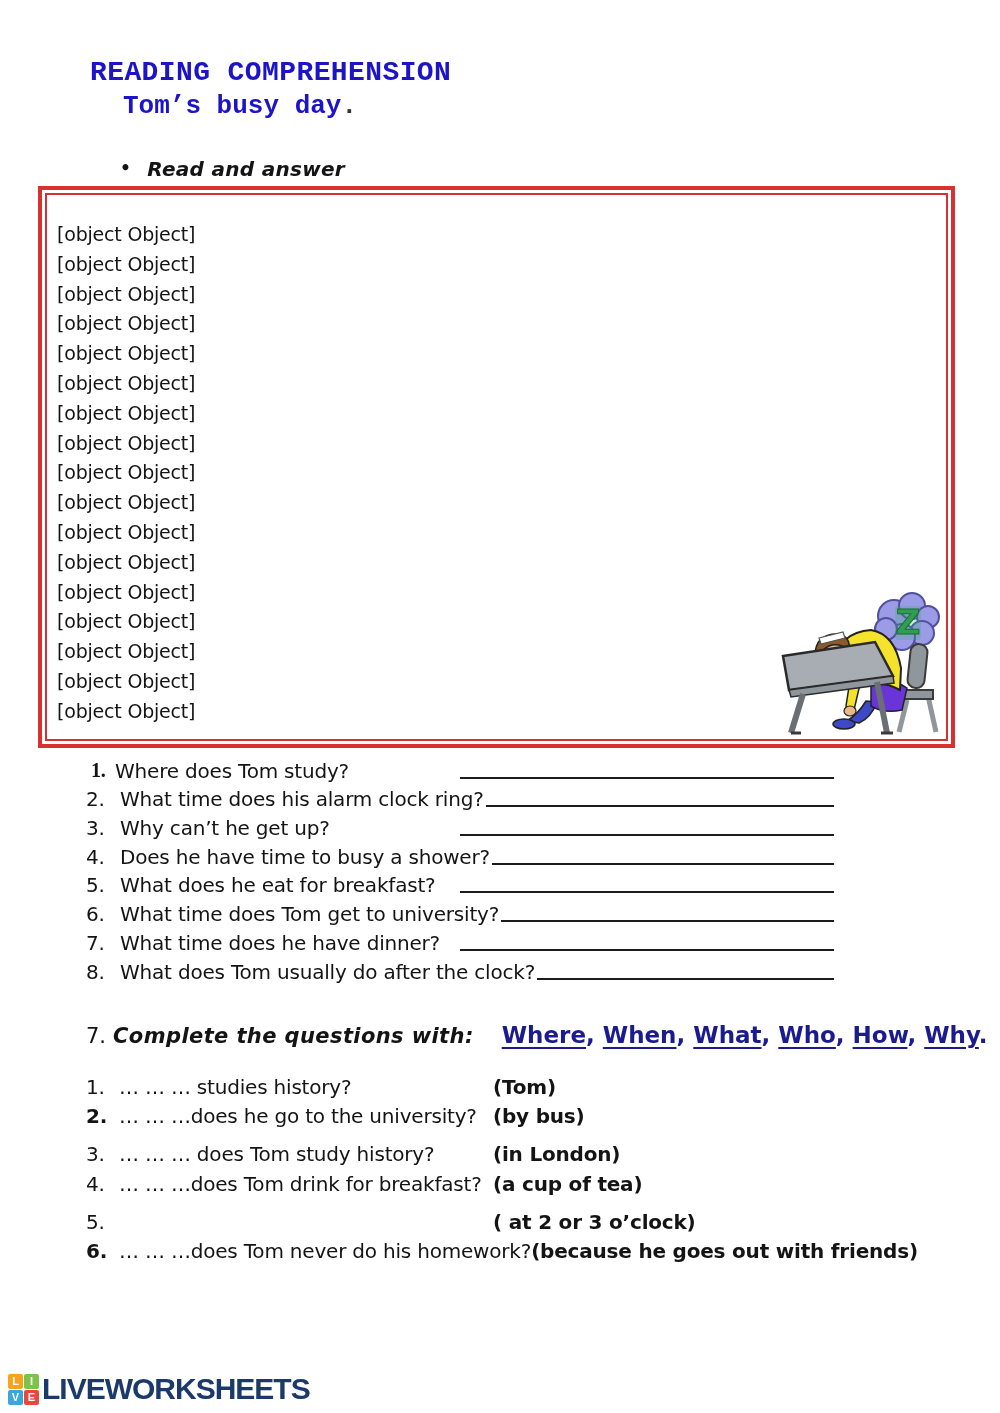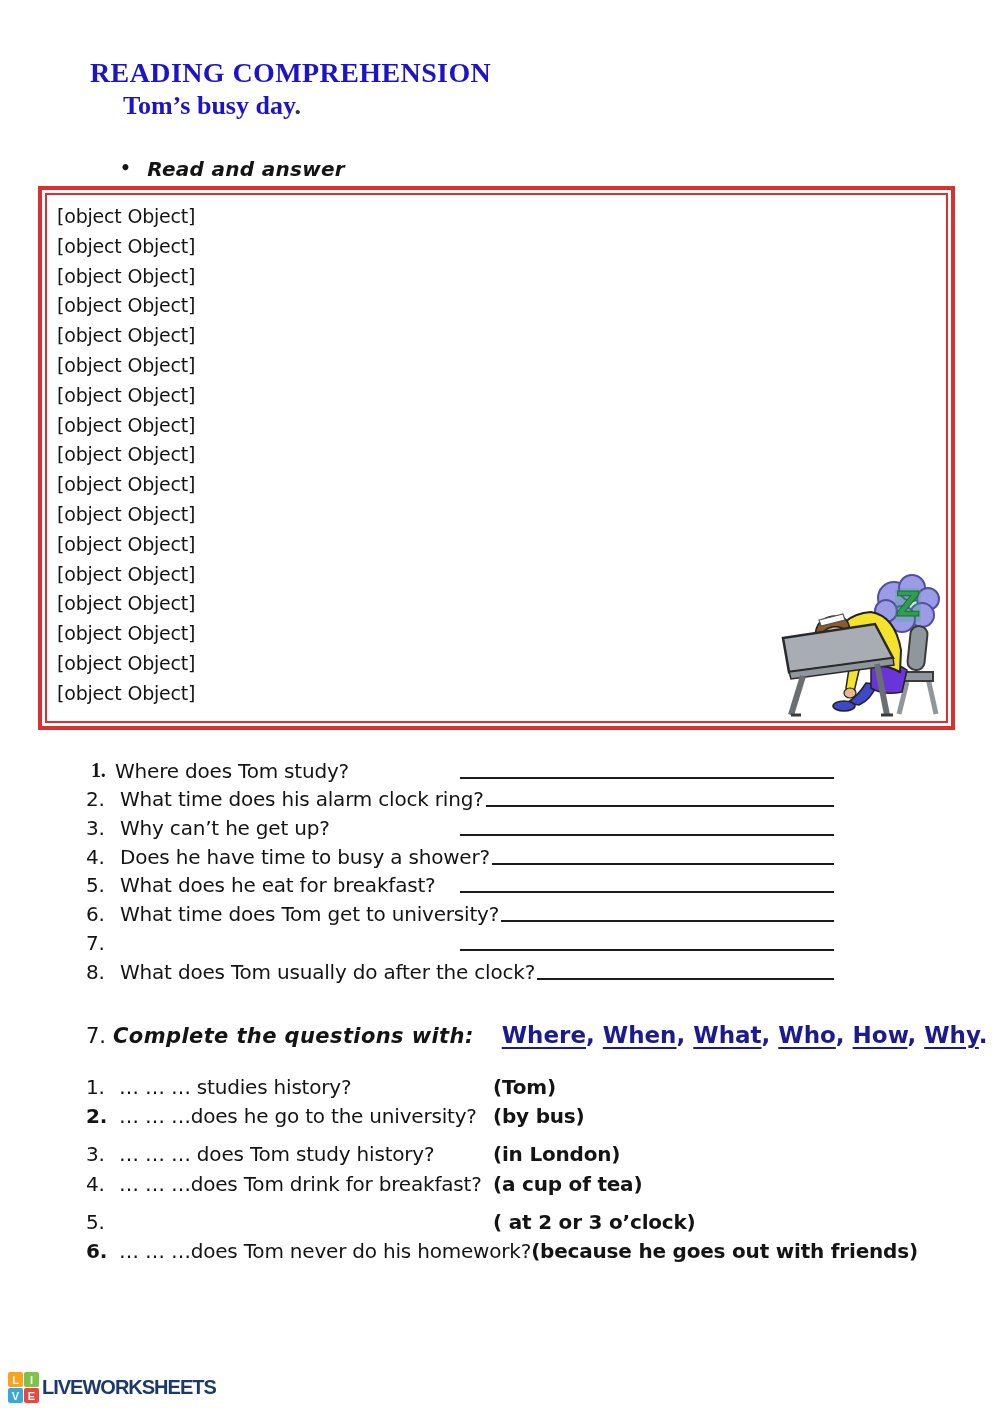--- a/index.html
+++ b/index.html
@@ -10,31 +10,31 @@
     --ink:#141414;
   }
   *{box-sizing:border-box;}
   html,body{margin:0;padding:0;}
   body{
     width:1000px;height:1413px;position:relative;background:#fff;
     font-family:"DejaVu Sans",sans-serif;color:var(--ink);overflow:hidden;
   }
 
   
-  .title-block{position:absolute;left:90px;top:56px;font-family:Liberation Serif, serif;}
+  .title-block{position:absolute;left:90px;top:56px;font-family:Liberation Mono, monospace;}
   .title{font-size:28px;font-weight:bold;color:var(--title-blue);letter-spacing:.4px;line-height:34px;}
   .subtitle{font-size:26px;font-weight:bold;color:var(--title-blue);line-height:32px;margin-left:33px;}
   .subtitle-period{color:#333;}
 
   .bullet-line{position:absolute;left:120px;top:157px;font-size:20px;font-weight:bold;font-style:italic;letter-spacing:.3px;}
   .bullet{font-style:normal;margin-right:16px;font-size:17px;vertical-align:2px;}
 
   
   .passage-box{position:absolute;left:38px;top:186px;width:917px;border:4px solid var(--box-red);background:#fff;padding:3px;}
-  .passage-inner{border:2px solid var(--box-red);padding:7px 10px 12px 10px;position:relative;}
+  .passage-inner{border:2px solid var(--box-red);padding:25px 10px 12px 10px;position:relative;}
   .p-line{font-size:19px;line-height:29.8px;white-space:pre-wrap;letter-spacing:-.2px;}
 
   .illustration{position:absolute;right:3px;bottom:3px;width:162px;height:152px;z-index:2;}
 
   
   .questions{position:absolute;left:86px;top:754px;width:748px;}
   .q-row{display:flex;align-items:flex-end;height:28.7px;font-size:20px;letter-spacing:-.2px;}
   .q-lead{display:flex;min-width:372px;}
   .q-num{min-width:34px;}
   .q-num.serif-num{font-family:"Liberation Serif",serif;font-weight:bold;padding-left:5px;min-width:29px;}
@@ -54,21 +54,21 @@
   .c-lead{display:flex;min-width:407px;}
   .c-num{min-width:33px;}
   .c-num.bold-num{font-weight:bold;}
   .c-ans{font-weight:bold;white-space:nowrap;}
   .c-ans-u{text-decoration-thickness:2px;text-underline-offset:4px;}
 
   
   .footer{position:absolute;left:8px;top:1372px;display:flex;align-items:center;}
   .logo-grid{display:grid;grid-template-columns:15px 15px;grid-auto-rows:15px;gap:1px;margin-right:3px;}
   .logo-sq{color:#fff;font-size:11px;font-weight:bold;display:flex;align-items:center;justify-content:center;border-radius:2px;font-family:"Liberation Sans",sans-serif;}
-  .brand{font-size:20px;font-weight:bold;color:var(--brand-navy);letter-spacing:-1px;font-family:"Liberation Sans",sans-serif;}
+  .brand{font-size:30px;font-weight:bold;color:var(--brand-navy);letter-spacing:-1px;font-family:"Liberation Sans",sans-serif;}
 </style>
 </head>
 <body>
 
 <div class="title-block">
   <div class="title">READING COMPREHENSION</div>
   <div class="subtitle"><span>Tom’s busy day</span><span class="subtitle-period">.</span></div>
 </div>
 
 <div class="bullet-line">
@@ -205,20 +205,21 @@
       <span class="q-lead">
         <span class="q-num">6.</span>
         <span class="q-text">What time does Tom get to university?</span>
       </span>
       <span class="q-blank"></span>
     </div>
 
     <div class="q-row">
       <span class="q-lead">
         <span class="q-num">7.</span>
+        <span class="q-text">What time does he have dinner?</span>
       </span>
       <span class="q-blank"></span>
     </div>
 
     <div class="q-row">
       <span class="q-lead">
         <span class="q-num">8.</span>
         <span class="q-text">What does Tom usually do after the clock?</span>
       </span>
       <span class="q-blank"></span>

